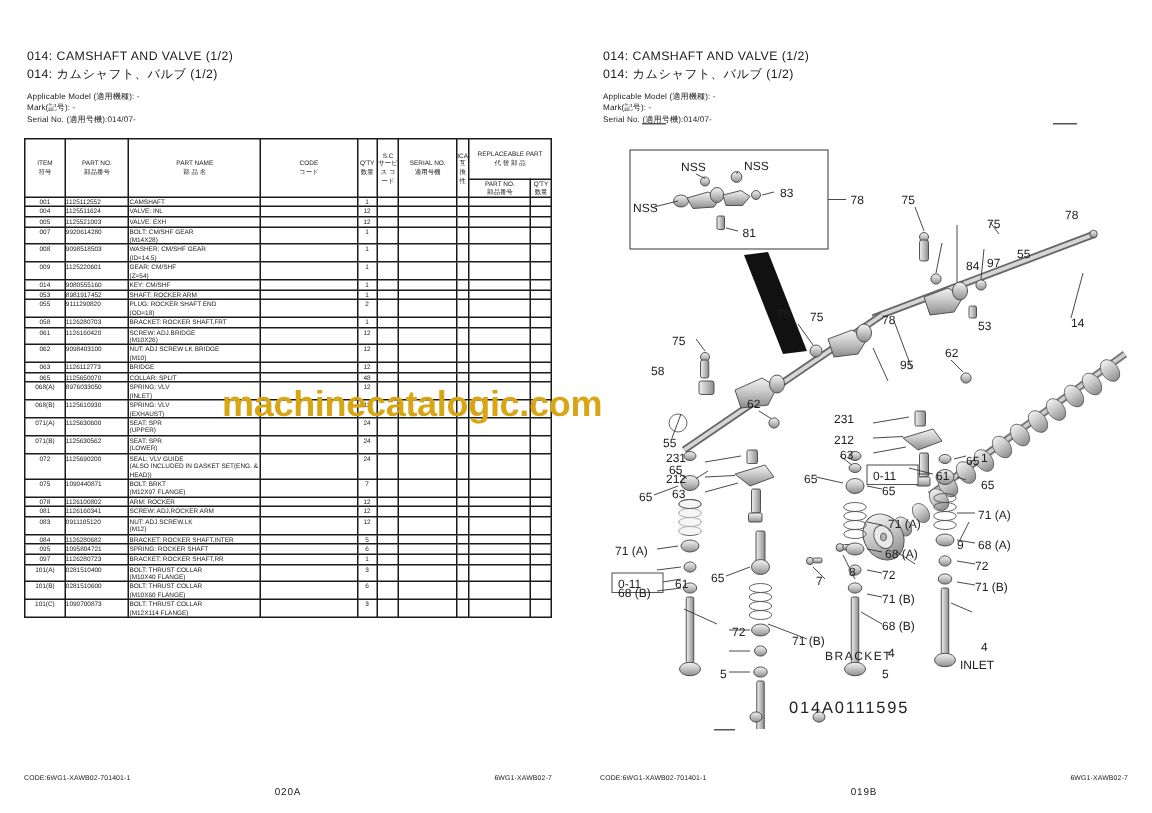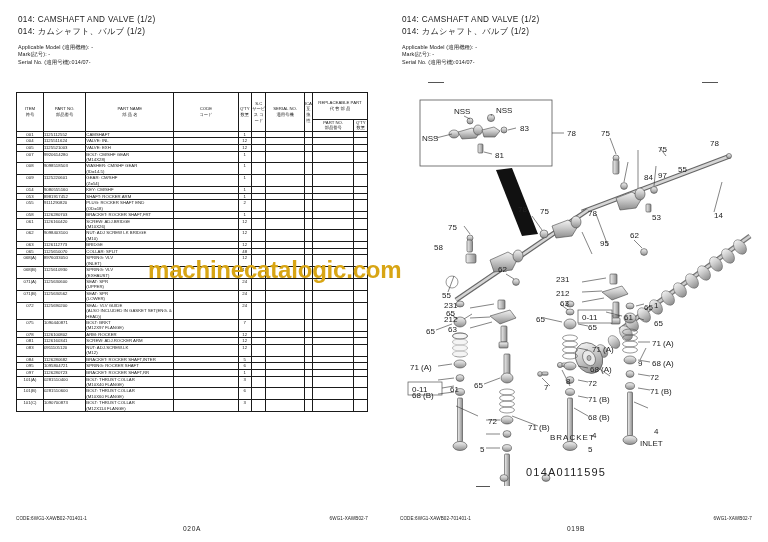--- a/index.html
+++ b/index.html
@@ -21,21 +21,21 @@
     width: 384px;
     height: 542px;
     box-sizing: border-box;
   }
   .page-left { left: 0; }
   .page-right { left: 384px; }
 
   .hdr {
     position: absolute;
     left: 18px;
-    top: 14px;
+    top: 32px;
     width: 350px;
   }
   .hdr-title {
     font-size: 8.2px;
     letter-spacing: 0.3px;
     line-height: 12px;
     white-space: nowrap;
   }
   .hdr-meta {
     margin-top: 6px;

